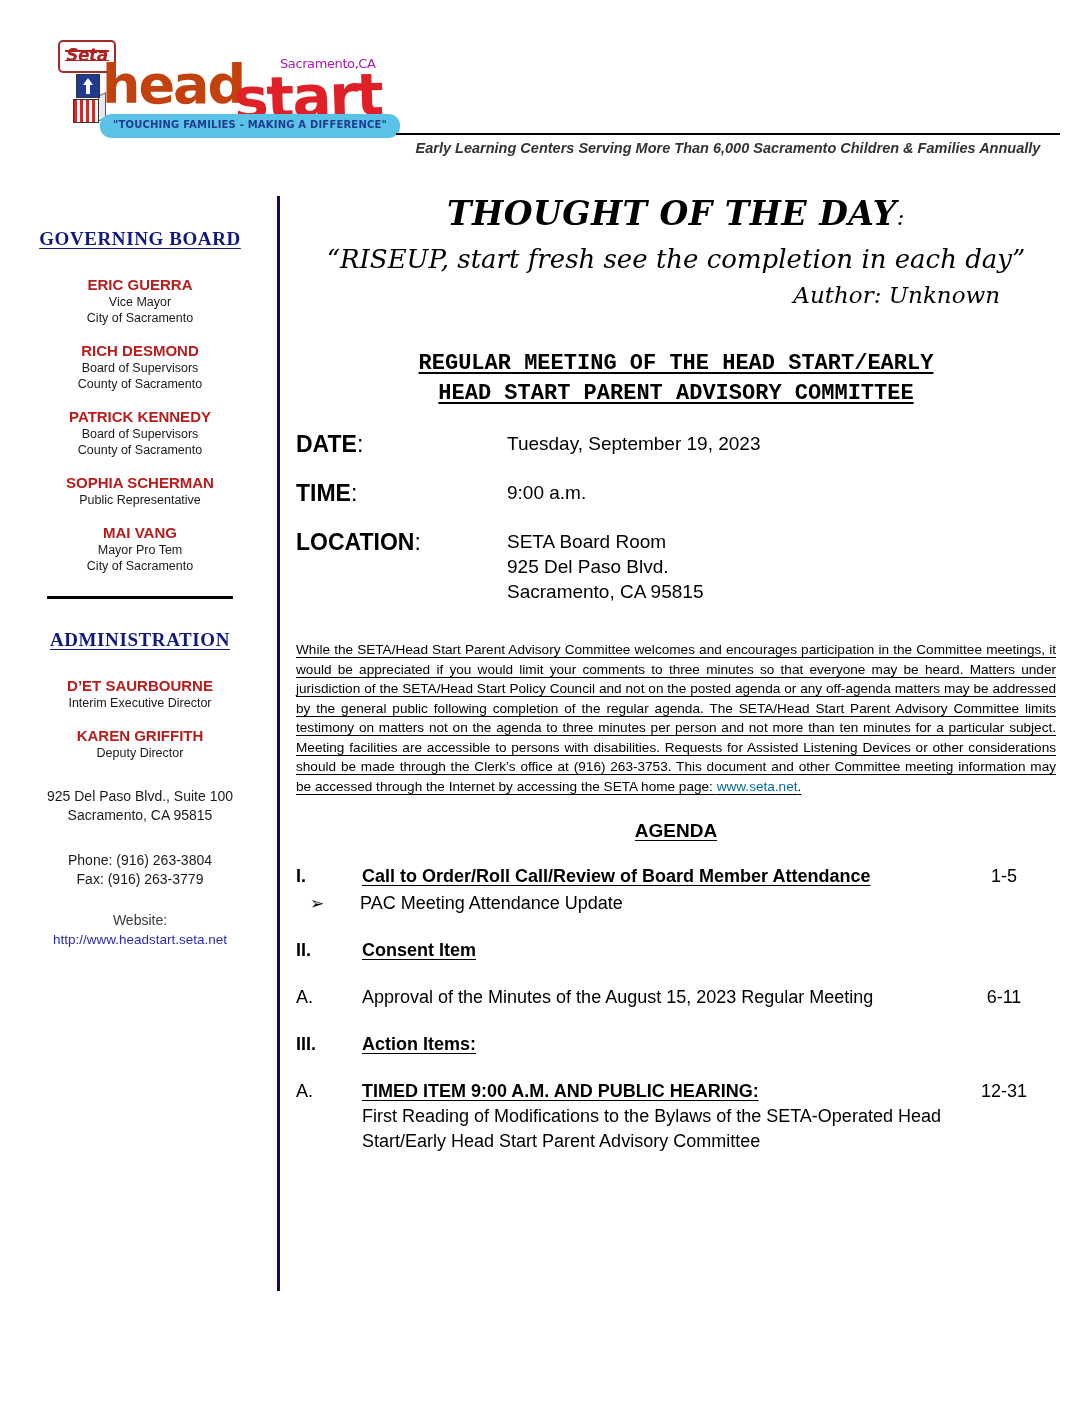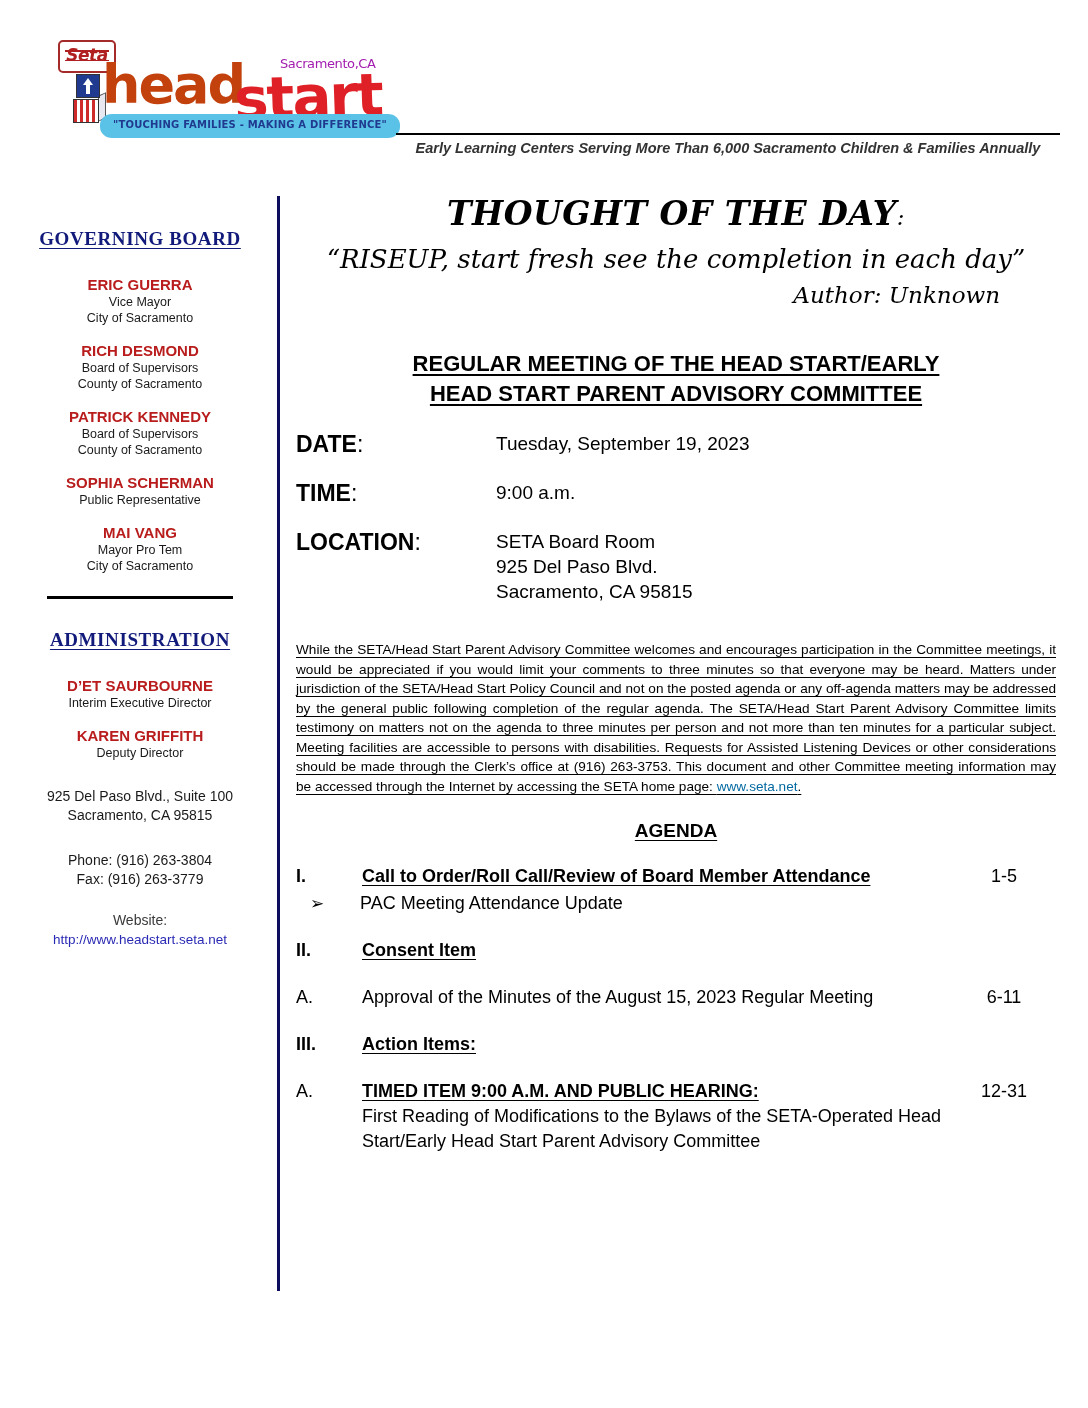--- a/index.html
+++ b/index.html
@@ -266,21 +266,21 @@
     font-size: 23px;
     text-align: right;
     padding-right: 56px;
     line-height: 32px;
     margin-top: 2px;
   }
 
   .meeting-title {
     margin-top: 38px;
     text-align: center;
-    font-family: Liberation Sans, sans-serif;
+    font-family: Liberation Mono, monospace;
     font-weight: bold;
     font-size: 22px;
     line-height: 30px;
   }
   .meeting-title span {
     text-decoration: underline;
     text-underline-offset: 3px;
   }
 
   .detail-row {
@@ -295,20 +295,21 @@
     font-weight: bold;
     font-size: 23px;
     box-sizing: border-box;
   }
   .detail-label .c { font-weight: normal; }
   .detail-value {
     flex: 1;
     font-family: "Liberation Sans", sans-serif;
     font-size: 19px;
     line-height: 25px;
+    margin-left: 11px;
   }
 
   .notice {
     margin-top: 36px;
     font-family: "Liberation Sans", sans-serif;
     font-size: 13.6px;
     line-height: 19.5px;
     text-align: justify;
     text-decoration: underline;
     text-underline-offset: 2.5px;

